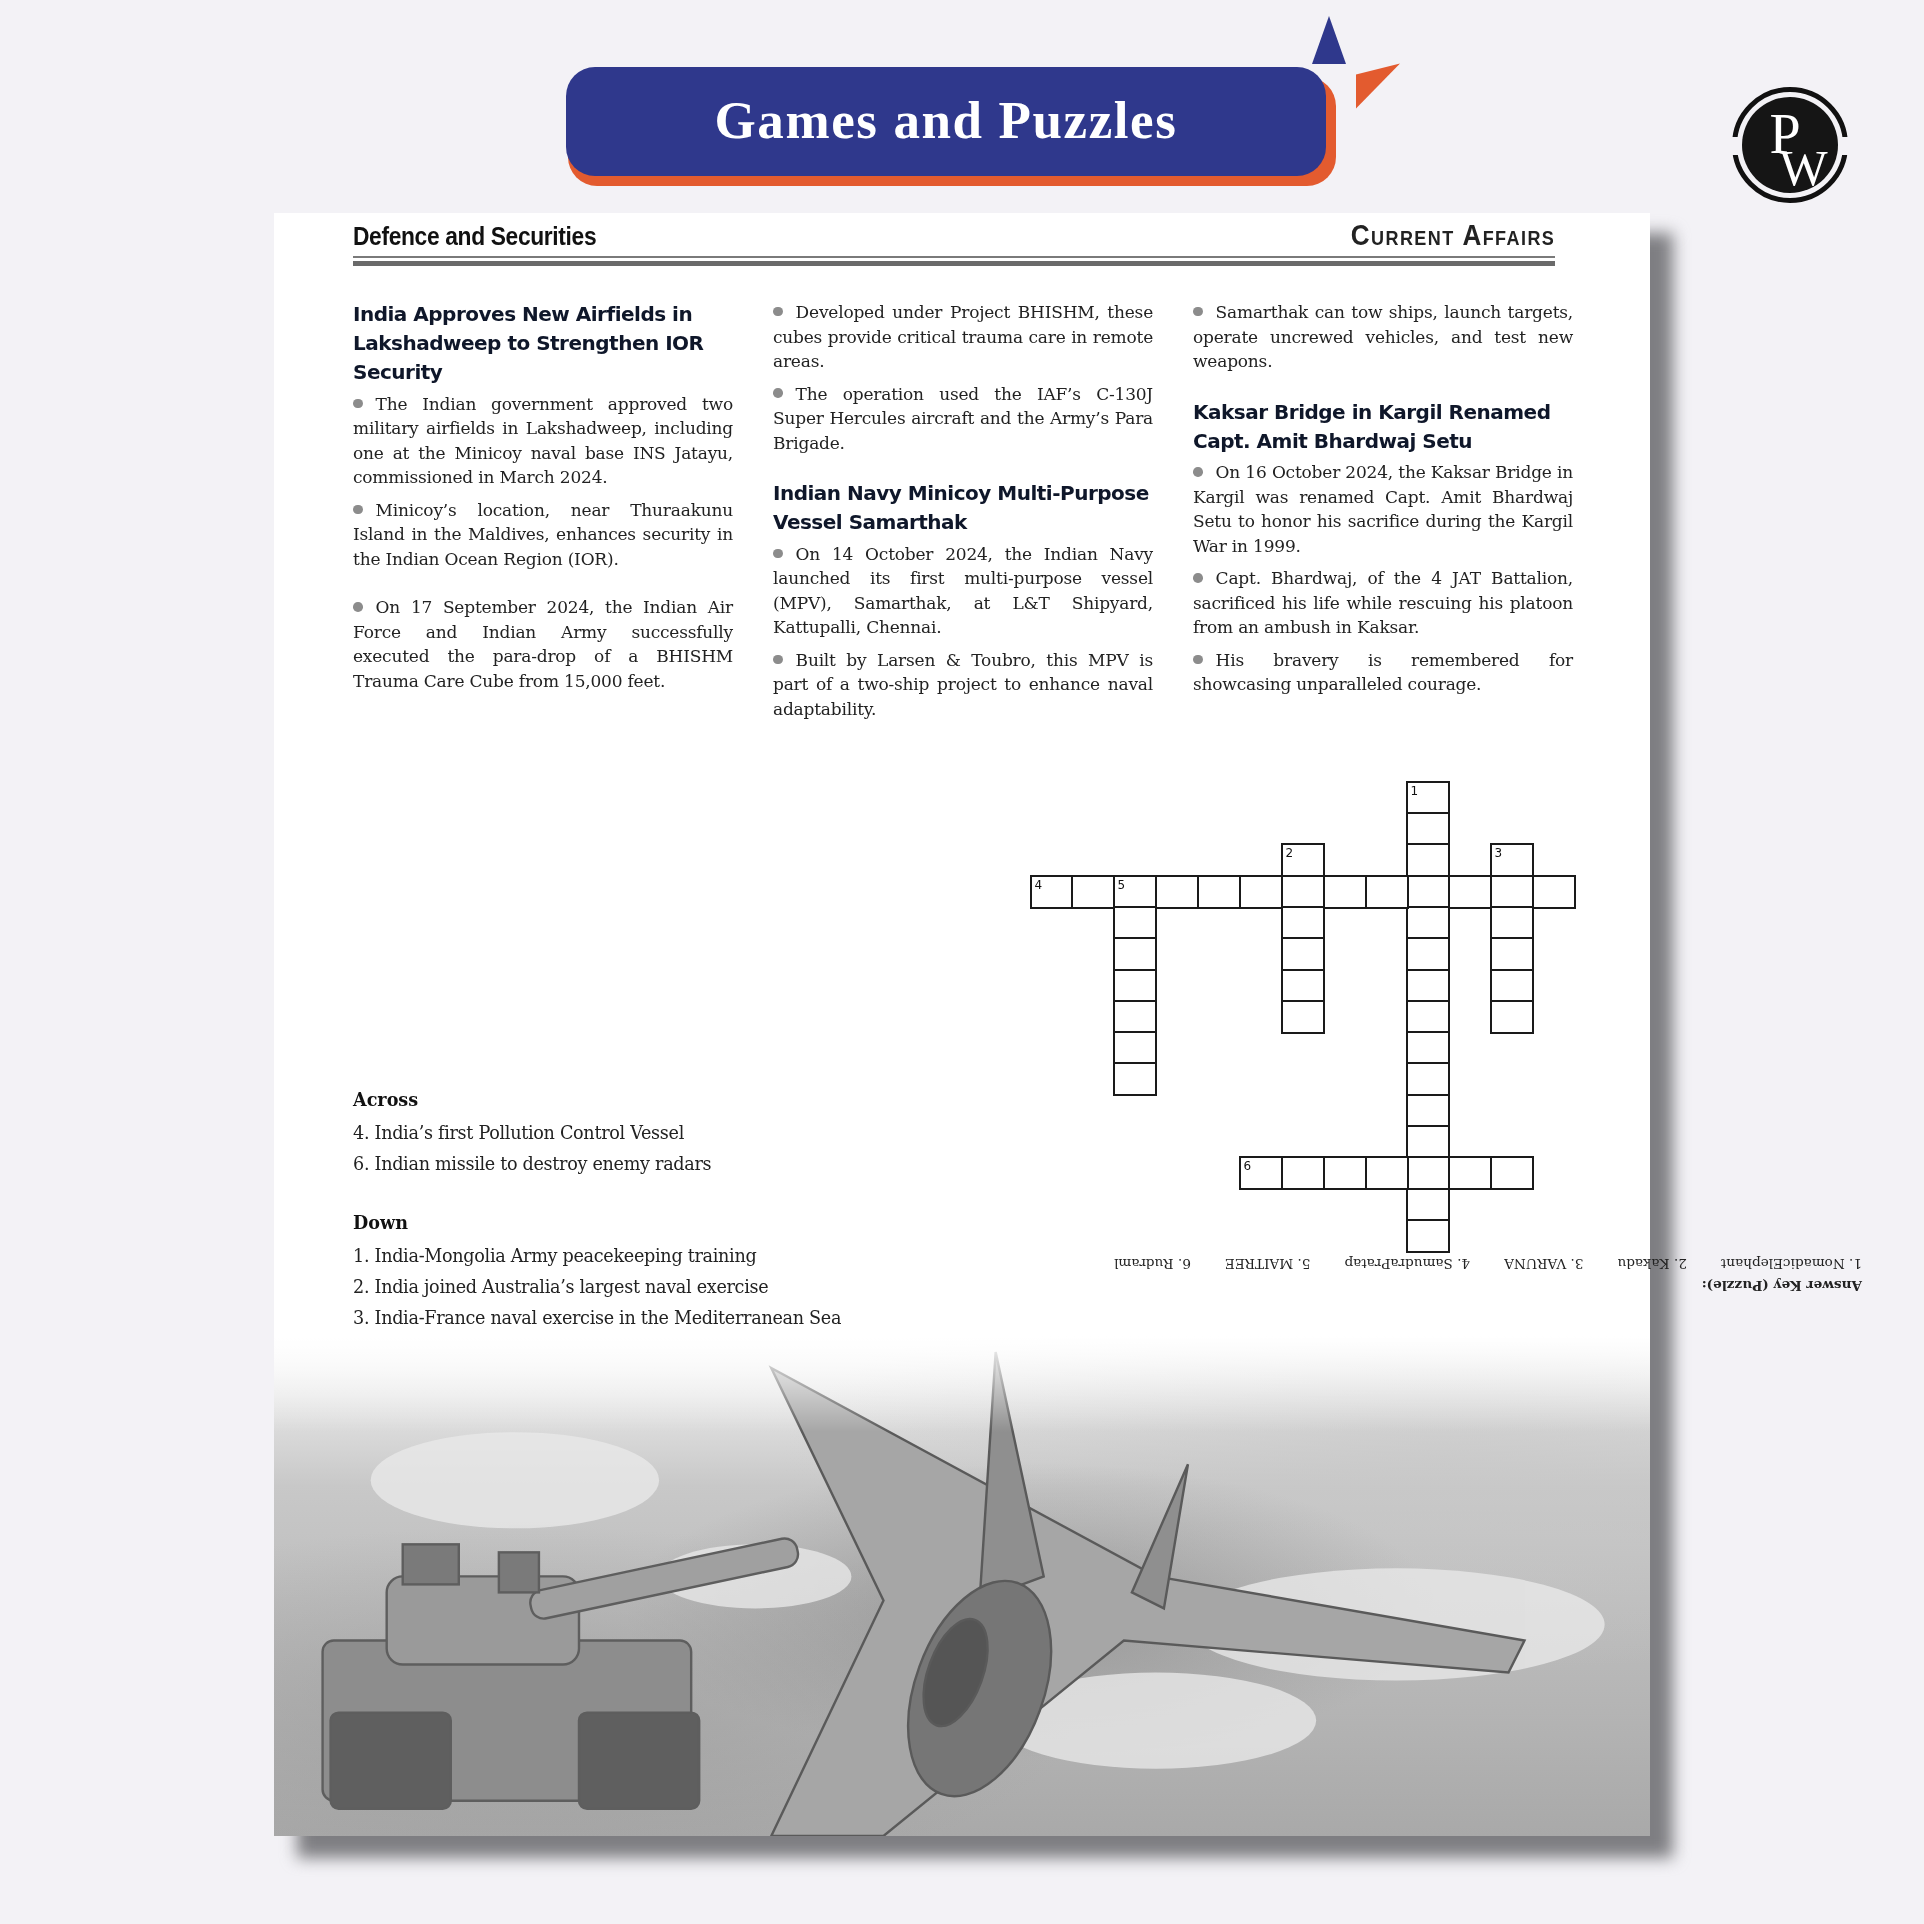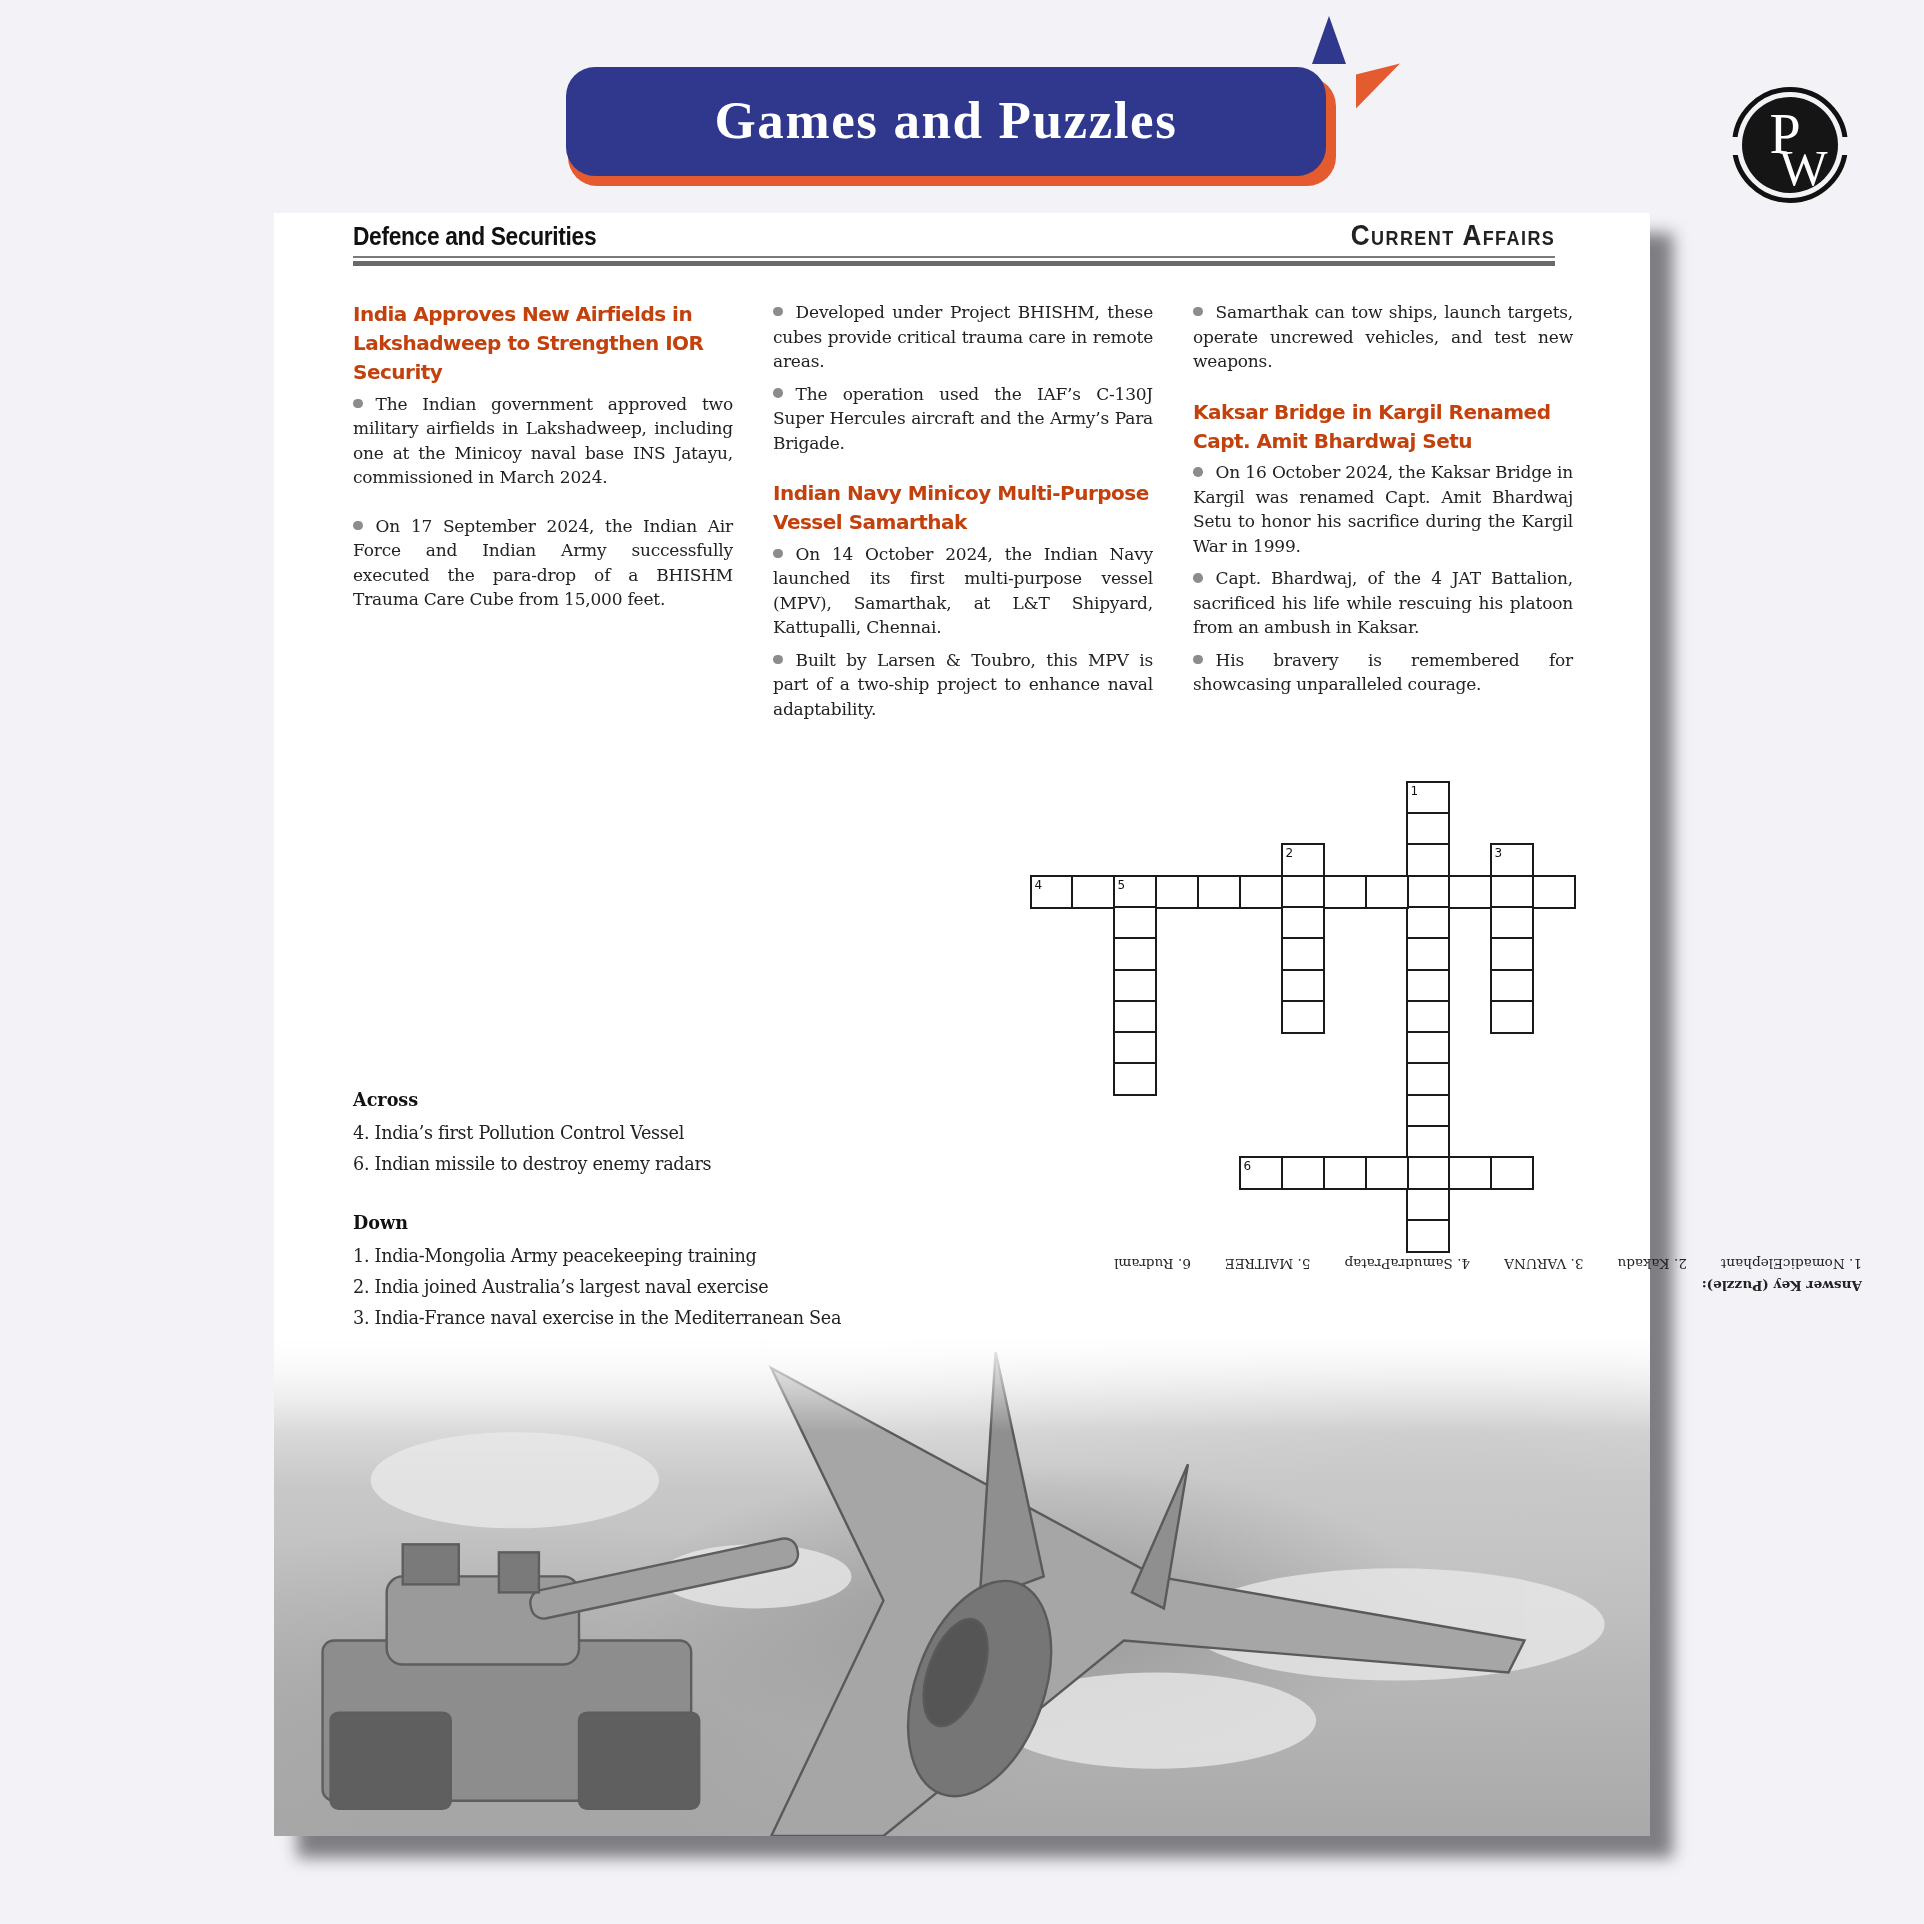--- a/index.html
+++ b/index.html
@@ -73,21 +73,21 @@
     color:#222; font-variant:small-caps; letter-spacing:1.6px;
     transform:scaleX(0.9); transform-origin:right;
   }
   .hdr-rule1 { position:absolute; left:79px; right:95px; top:43px; height:2.4px; background:#7a7a7a; }
   .hdr-rule2 { position:absolute; left:79px; right:95px; top:48px; height:4.8px; background:#6a6a6a; }
 
   .col { position:absolute; top:87px; width:380px; }
   .col1 { left:79px; } .col2 { left:499px; } .col3 { left:919px; }
   .art-title {
     font-family:"DejaVu Sans", sans-serif; font-weight:bold; font-size:20px;
-    line-height:29px; color:#c2410c; margin:0 0 4.8px 0; letter-spacing:-0.5px;
+    line-height:29px; color:#0f172a; margin:0 0 4.8px 0; letter-spacing:-0.5px;
   }
   .bullet {
     font-family:"DejaVu Serif", serif; font-size:17px; line-height:24.5px;
     color:#222; text-align:justify; margin:0 0 8px 0; letter-spacing:-0.2px;
   }
   .bullet .dot {
     display:inline-block; width:9.6px; height:9.6px; border-radius:50%;
     background:#8c8c8c; margin-right:13px; vertical-align:1.6px;
   }
   .gap { height:16px; }
@@ -176,20 +176,21 @@
 
   <div class="hdr-left">Defence and Securities</div>
   <div class="hdr-right">Current Affairs</div>
   <div class="hdr-rule1"></div>
   <div class="hdr-rule2"></div>
 
   <div class="col col1">
     <div>
       <h3 class="art-title">India Approves New Airfields in Lakshadweep to Strengthen IOR Security</h3>
       <p class="bullet"><span class="dot"></span><span>The Indian government approved two military airfields in Lakshadweep, including one at the Minicoy naval base INS Jatayu, commissioned in March 2024.</span></p>
+      <p class="bullet"><span class="dot"></span><span>Minicoy’s location, near Thuraakunu Island in the Maldives, enhances security in the Indian Ocean Region (IOR).</span></p>
     </div>
     <div class="gap"></div>
     <div>
       <p class="bullet"><span class="dot"></span><span>On 17 September 2024, the Indian Air Force and Indian Army successfully executed the para-drop of a BHISHM Trauma Care Cube from 15,000 feet.</span></p>
     </div>
   </div>
 
   <div class="col col2">
     <p class="bullet"><span class="dot"></span><span>Developed under Project BHISHM, these cubes provide critical trauma care in remote areas.</span></p>
     <p class="bullet"><span class="dot"></span><span>The operation used the IAF’s C-130J Super Hercules aircraft and the Army’s Para Brigade.</span></p>

